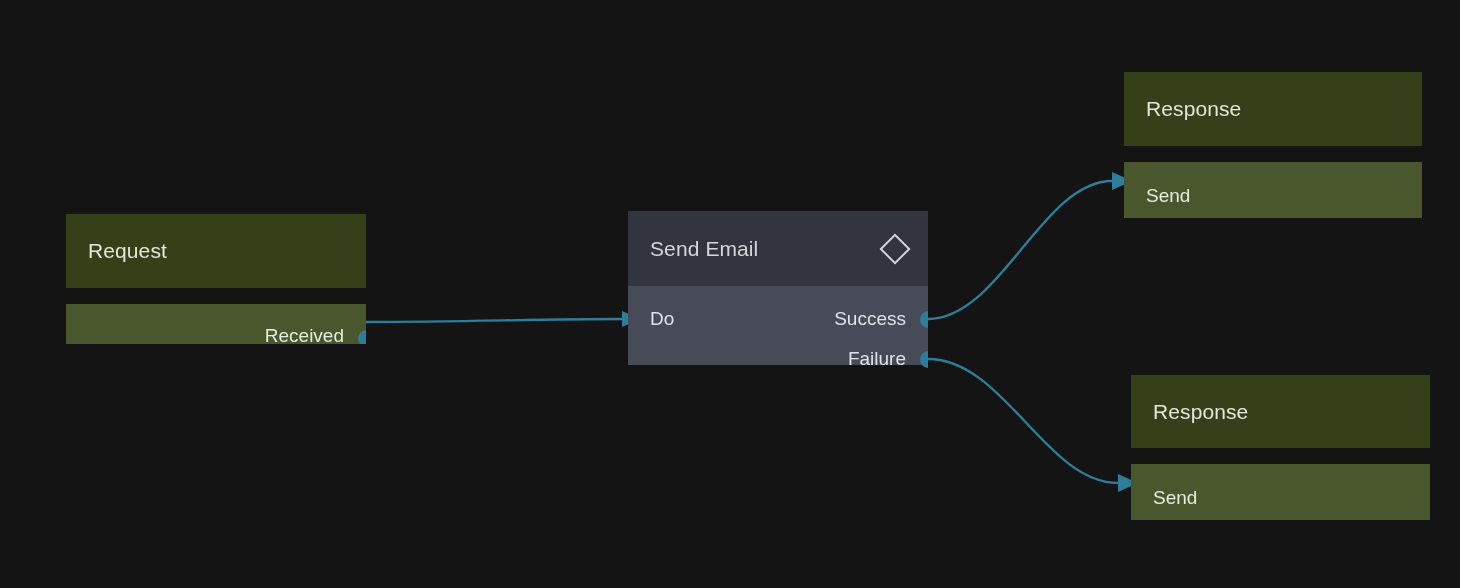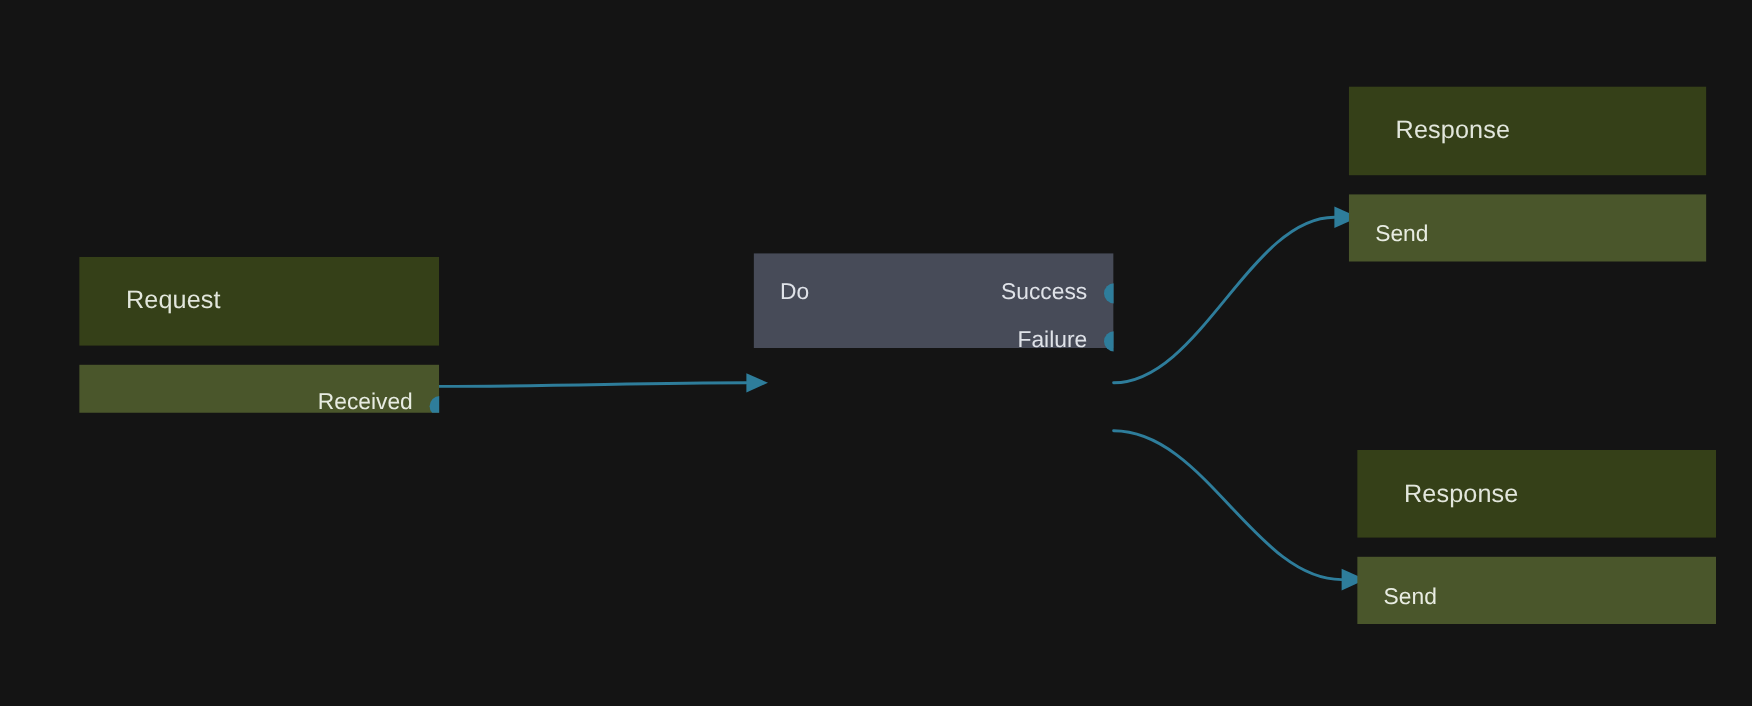--- a/index.html
+++ b/index.html
@@ -36,21 +36,21 @@
     position: absolute;
     box-sizing: border-box;
     overflow: hidden;
   }
 
   .node-header {
     display: flex;
     align-items: center;
     justify-content: space-between;
     box-sizing: border-box;
-    padding: 0 39px;
+    padding: 0 22px;
     font-size: 21px;
     letter-spacing: 0.1px;
   }
 
   .node-body {
     position: relative;
     box-sizing: border-box;
     font-size: 19px;
   }
 
@@ -128,20 +128,24 @@
     </div>
     <div class="node-body" style="height: 72px;">
       <div class="port-row out" id="port-request-received" style="top: 20px;">
         <span>Received</span>
       </div>
       <span class="port-dot" id="dot-request-received" style="top: 25.5px; left: 291.5px;"></span>
     </div>
   </div>
 
   <div class="node node-gray" id="node-send-email" style="left: 628px; top: 211px; width: 300px; height: 186px;">
+    <div class="node-header" style="height: 75px;">
+      <span>Send Email</span>
+      <span class="diamond-icon"></span>
+    </div>
     <div class="node-body" style="height: 79px;">
       <div class="port-row in" id="port-sendemail-do" style="top: 21px;">
         <span>Do</span>
       </div>
       <div class="port-row out" id="port-sendemail-success" style="top: 21px;">
         <span>Success</span>
       </div>
       <span class="port-dot" id="dot-sendemail-success" style="top: 24.5px; left: 291.5px;"></span>
       <div class="port-row out" id="port-sendemail-failure" style="top: 61px;">
         <span>Failure</span>

